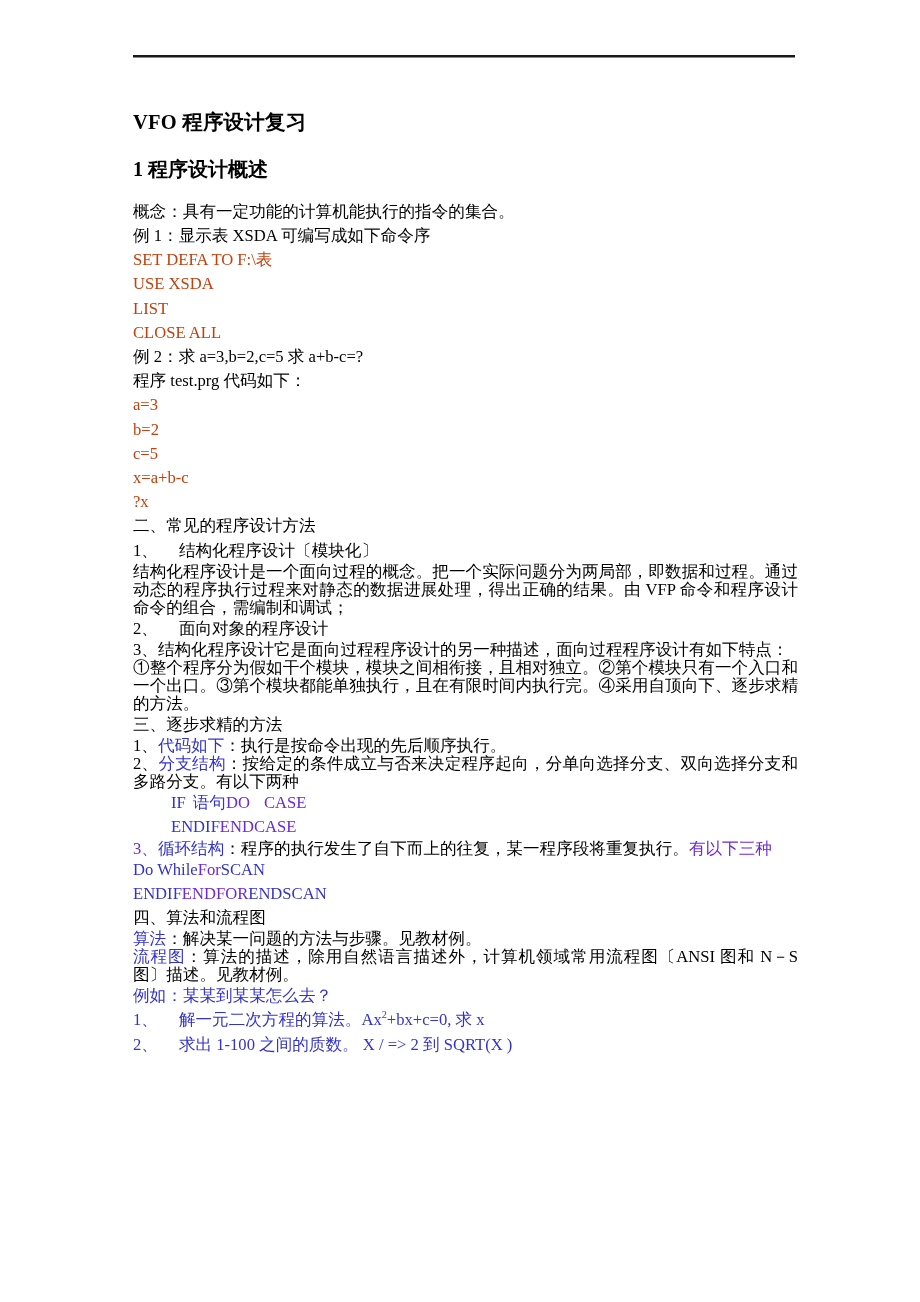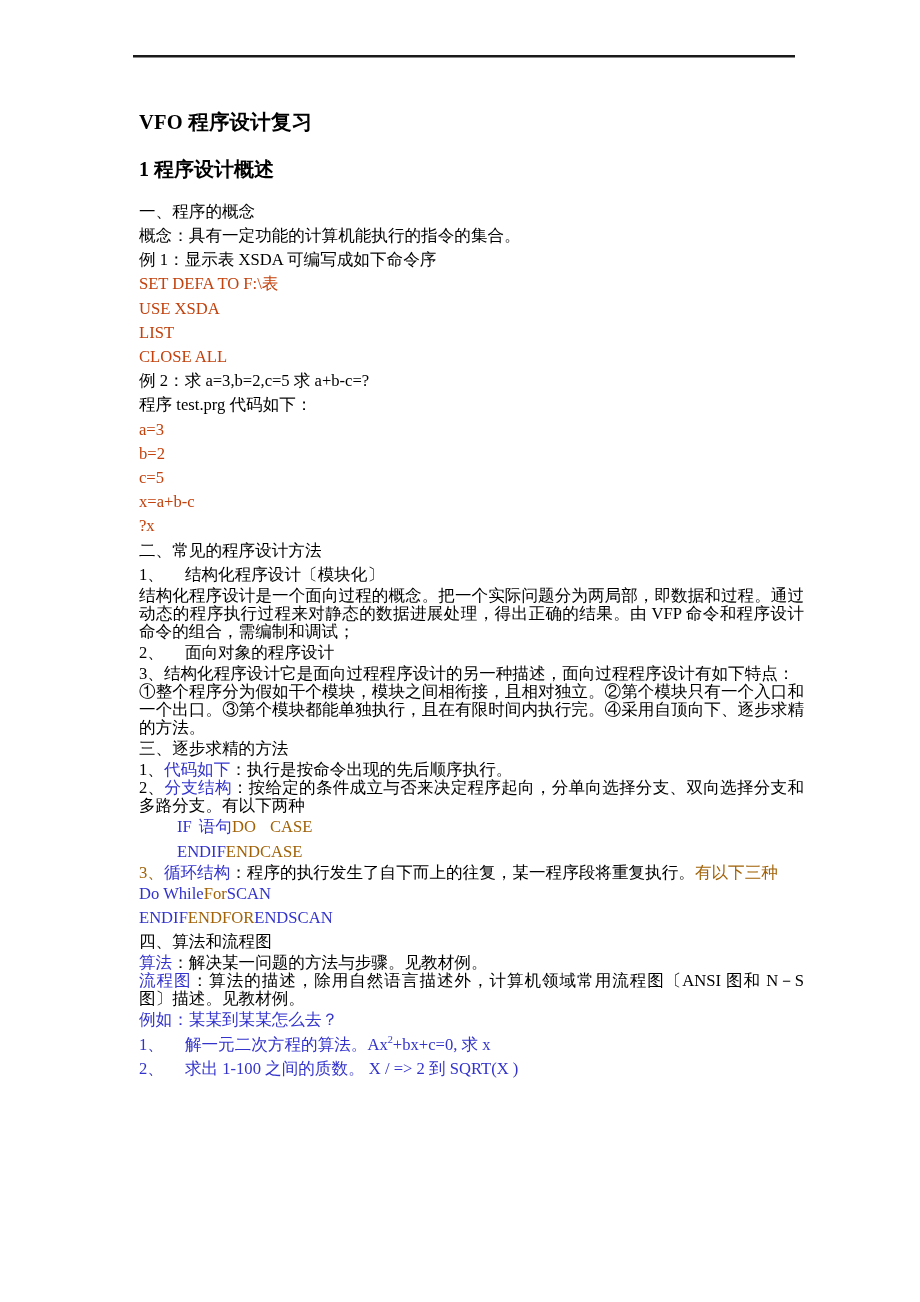--- a/index.html
+++ b/index.html
@@ -25,21 +25,21 @@
     position: absolute;
     left: 133px;
     top: 55px;
     width: 662px;
     height: 0;
     border-top: 2px solid #1a1a1a;
     border-bottom: 1px solid #8a8a8a;
   }
   .content {
     position: absolute;
-    left: 139px;
+    left: 133px;
     top: 108px;
     width: 665px;
   }
   .doc-title {
     font-size: 20.5px;
     font-weight: bold;
     letter-spacing: 0.2px;
     margin: 0 0 14px 0;
     line-height: 1.45;
   }
@@ -64,21 +64,21 @@
     text-align: justify;
     text-justify: inter-ideograph;
   }
   .code {
     color: #c2410c;
   }
   .blue {
     color: #3333cc;
   }
   .purple {
-    color: #a16207;
+    color: #6d28d9;
   }
   .indent-code {
     margin: 0;
     padding-left: 38px;
     font-size: 16.6px;
     line-height: 24.2px;
   }
   .sp { display: inline-block; width: 7px; }
   .sp2 { display: inline-block; width: 14px; }
   .sp3 { display: inline-block; width: 21px; }
@@ -94,21 +94,20 @@
 <div class="page">
 
   <div class="header-rule"></div>
 
   <div class="content">
 
     <h1 class="doc-title">VFO 程序设计复习</h1>
 
     <h2 class="section-title">1 程序设计概述</h2>
 
-    <p class="line">一、程序的概念</p>
 
     <p class="line">概念：具有一定功能的计算机能执行的指令的集合。</p>
 
     <p class="line">例 1：显示表 XSDA 可编写成如下命令序</p>
 
     <p class="line code">SET    DEFA TO F:\表</p>
     <p class="line code">USE   XSDA</p>
     <p class="line code">LIST</p>
     <p class="line code">CLOSE ALL</p>
 

